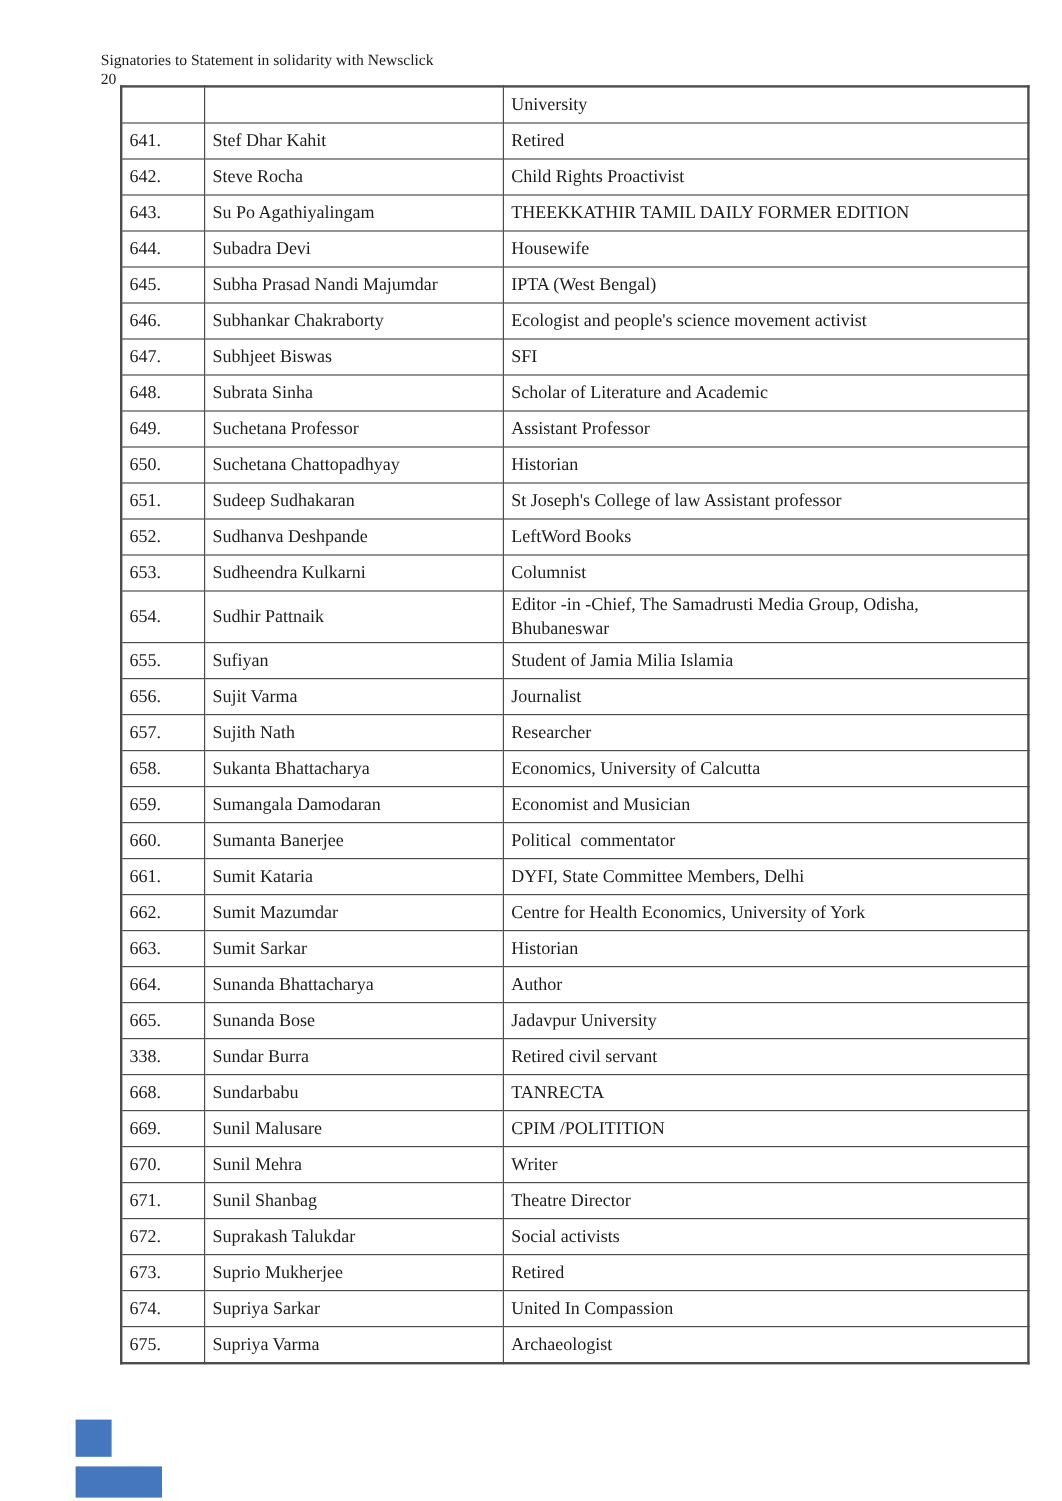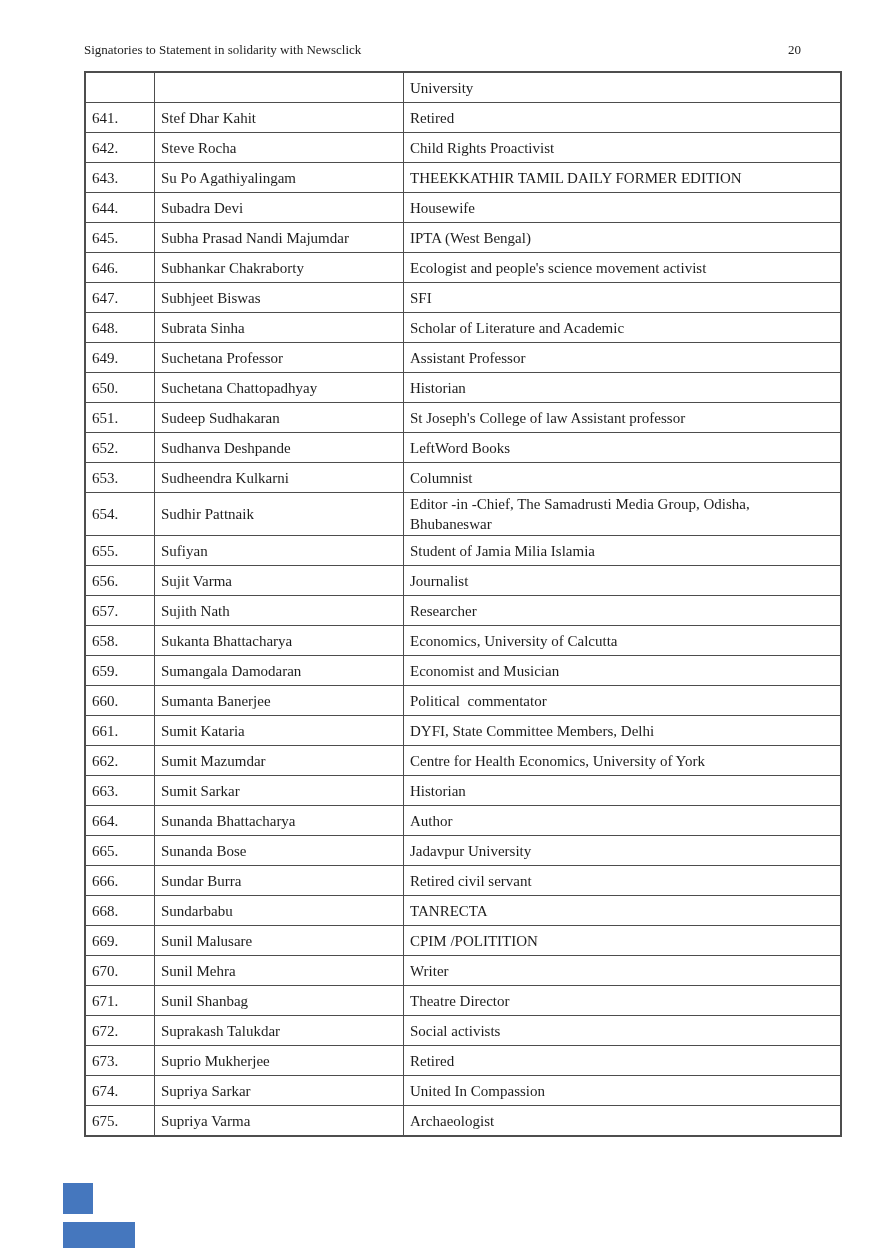--- a/index.html
+++ b/index.html
@@ -19,24 +19,25 @@
   .page-header {
     position: absolute;
     left: 84px;
     top: 42px;
     width: 717px;
     display: flex;
     justify-content: space-between;
     align-items: baseline;
     font-size: 13px;
     line-height: 16px;
+    flex-direction: column;
   }
   table.signatories {
     position: absolute;
-    left: 84px;
+    left: 100px;
     top: 71px;
     width: 717px;
     border-collapse: collapse;
     table-layout: fixed;
     border: 2px solid #4d4d4d;
   }
   table.signatories td {
     border: 1px solid #4d4d4d;
     font-size: 15px;
     line-height: 20px;
@@ -217,21 +218,21 @@
       <td class="col-desc">Author</td>
     </tr>
 
     <tr>
       <td class="col-num">665.</td>
       <td class="col-name">Sunanda Bose</td>
       <td class="col-desc">Jadavpur University</td>
     </tr>
 
     <tr>
-      <td class="col-num">666.</td>
+      <td class="col-num">338.</td>
       <td class="col-name">Sundar Burra</td>
       <td class="col-desc">Retired civil servant</td>
     </tr>
 
 
     <tr>
       <td class="col-num">668.</td>
       <td class="col-name">Sundarbabu</td>
       <td class="col-desc">TANRECTA</td>
     </tr>

